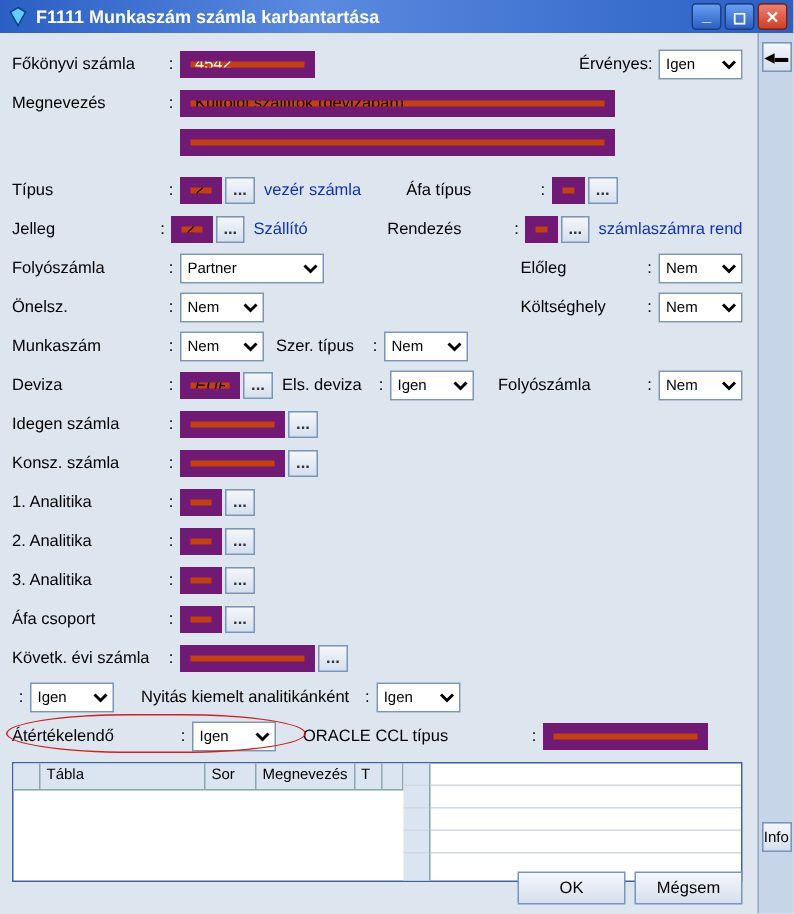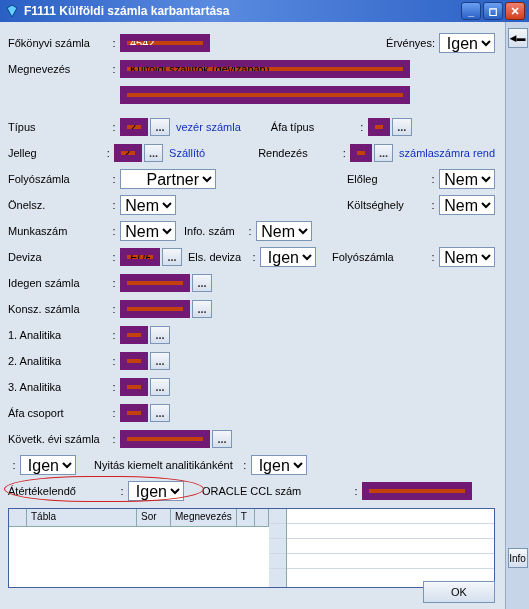--- a/index.html
+++ b/index.html
@@ -44,21 +44,21 @@
   .lbl { width: 100px; color:#000;}
   .colon { width:12px; text-align:center;}
   input.txt, input.num {
     height:18px; border:7px solid #701a75; background:#c2410c;
     font-family:inherit; font-size:11px; padding:0 3px;
   }
   .num { text-align:left; }
   .highlight { background:#2a5fc4; color:#fff; }
   select.sel {
     height:20px; border:1px solid #7a95b6; background:#fff;
-    font-family:inherit; font-size:16px;text-align:right;
+    font-family:inherit; font-size:10px;
   }
   .dotbtn {
     width:20px; height:18px; border:1px solid #7a95b6;
     background:linear-gradient(#f4f7fb,#d5dfed);
     display:flex;align-items:center;justify-content:center;
     margin-left:2px; font-weight:bold; color:#333;
   }
   .link { color:#1030c0; text-decoration:none; margin-left:6px; white-space:nowrap;}
   .right-strip {
     position:absolute; right:0; top:22px; width:24px; height:587px;
@@ -100,21 +100,21 @@
 </style>
 </head>
 <body>
 
 <div class="titlebar">
   <span class="icon">
     <svg width="14" height="14" viewBox="0 0 14 14">
         <path d="M7 1 L12 4 L7 13 L2 4 Z" fill="#6cf" stroke="#048"></path>
       </svg>
   </span>
-  <span>F1111 Külföldi számla karbantartása</span>
+  <span>F1111 Munkaszám számla karbantartása</span>
   <span class="spacer"></span>
   <div class="winbtn">_</div>
   <div class="winbtn">◻</div>
   <div class="winbtn close">✕</div>
 </div>
 
 <div class="right-strip">
   <div class="strip-btn">◀▬</div>
   <div class="strip-btn" style="margin-top:500px;font-size:10px;">Info</div>
 </div>
@@ -188,21 +188,21 @@
     <span class="r-lbl">Költséghely</span>
     <span class="colon">:</span>
     <select class="sel" style="width:56px"><option>Nem</option></select>
   </div>
 
   <div class="row">
     <span class="lbl">Munkaszám</span>
     <span class="colon">:</span>
     <select class="sel" style="width:56px"><option>Nem</option></select>
     <span style="width:8px"></span>
-    <span style="width:60px;">Info. szám</span>
+    <span style="width:60px;">Szer. típus</span>
     <span class="colon">:</span>
     <select class="sel" style="width:56px"><option>Nem</option></select>
   </div>
 
   <div class="row">
     <span class="lbl">Deviza</span>
     <span class="colon">:</span>
     <input class="txt" style="width: 40px; font-style: italic;" value="EUR">
     <div class="dotbtn">...</div>
     <span style="width:6px"></span>
@@ -269,21 +269,21 @@
     <span style="width:6px"></span>
       <span class="colon">:</span>
     <select class="sel" style="width:56px"><option>Igen</option></select>
   </div>
 
   <div class="row" style="position:relative;">
     <span class="lbl" style="width:108px">Átértékelendő</span>
     <span class="colon">:</span>
     <select class="sel" style="width:56px"><option>Igen</option></select>
     <span style="width:18px"></span>
-    <span style="width:148px;">ORACLE CCL szám</span>
+    <span style="width:148px;">ORACLE CCL típus</span>
     <span class="colon">:</span>
     <input class="txt" style="width: 110px;">
     <div class="oval" style="left:-4px;top:-4px;width:200px;height:26px;"></div>
   </div>
 
   <div class="grid">
     <div class="grid-head">
       <div style="width:18px"></div>
       <div style="width:110px">Tábla</div>
       <div style="width:34px">Sor</div>
@@ -304,13 +304,14 @@
         <div class="gridrow"></div>
         <div class="gridrow"></div>
       </div>
     </div>
   </div>
 
 </div>
 
 <div class="footer">
   <button class="btn">OK</button>
+  <button class="btn">Mégsem</button>
 </div>
 
 </body></html>

